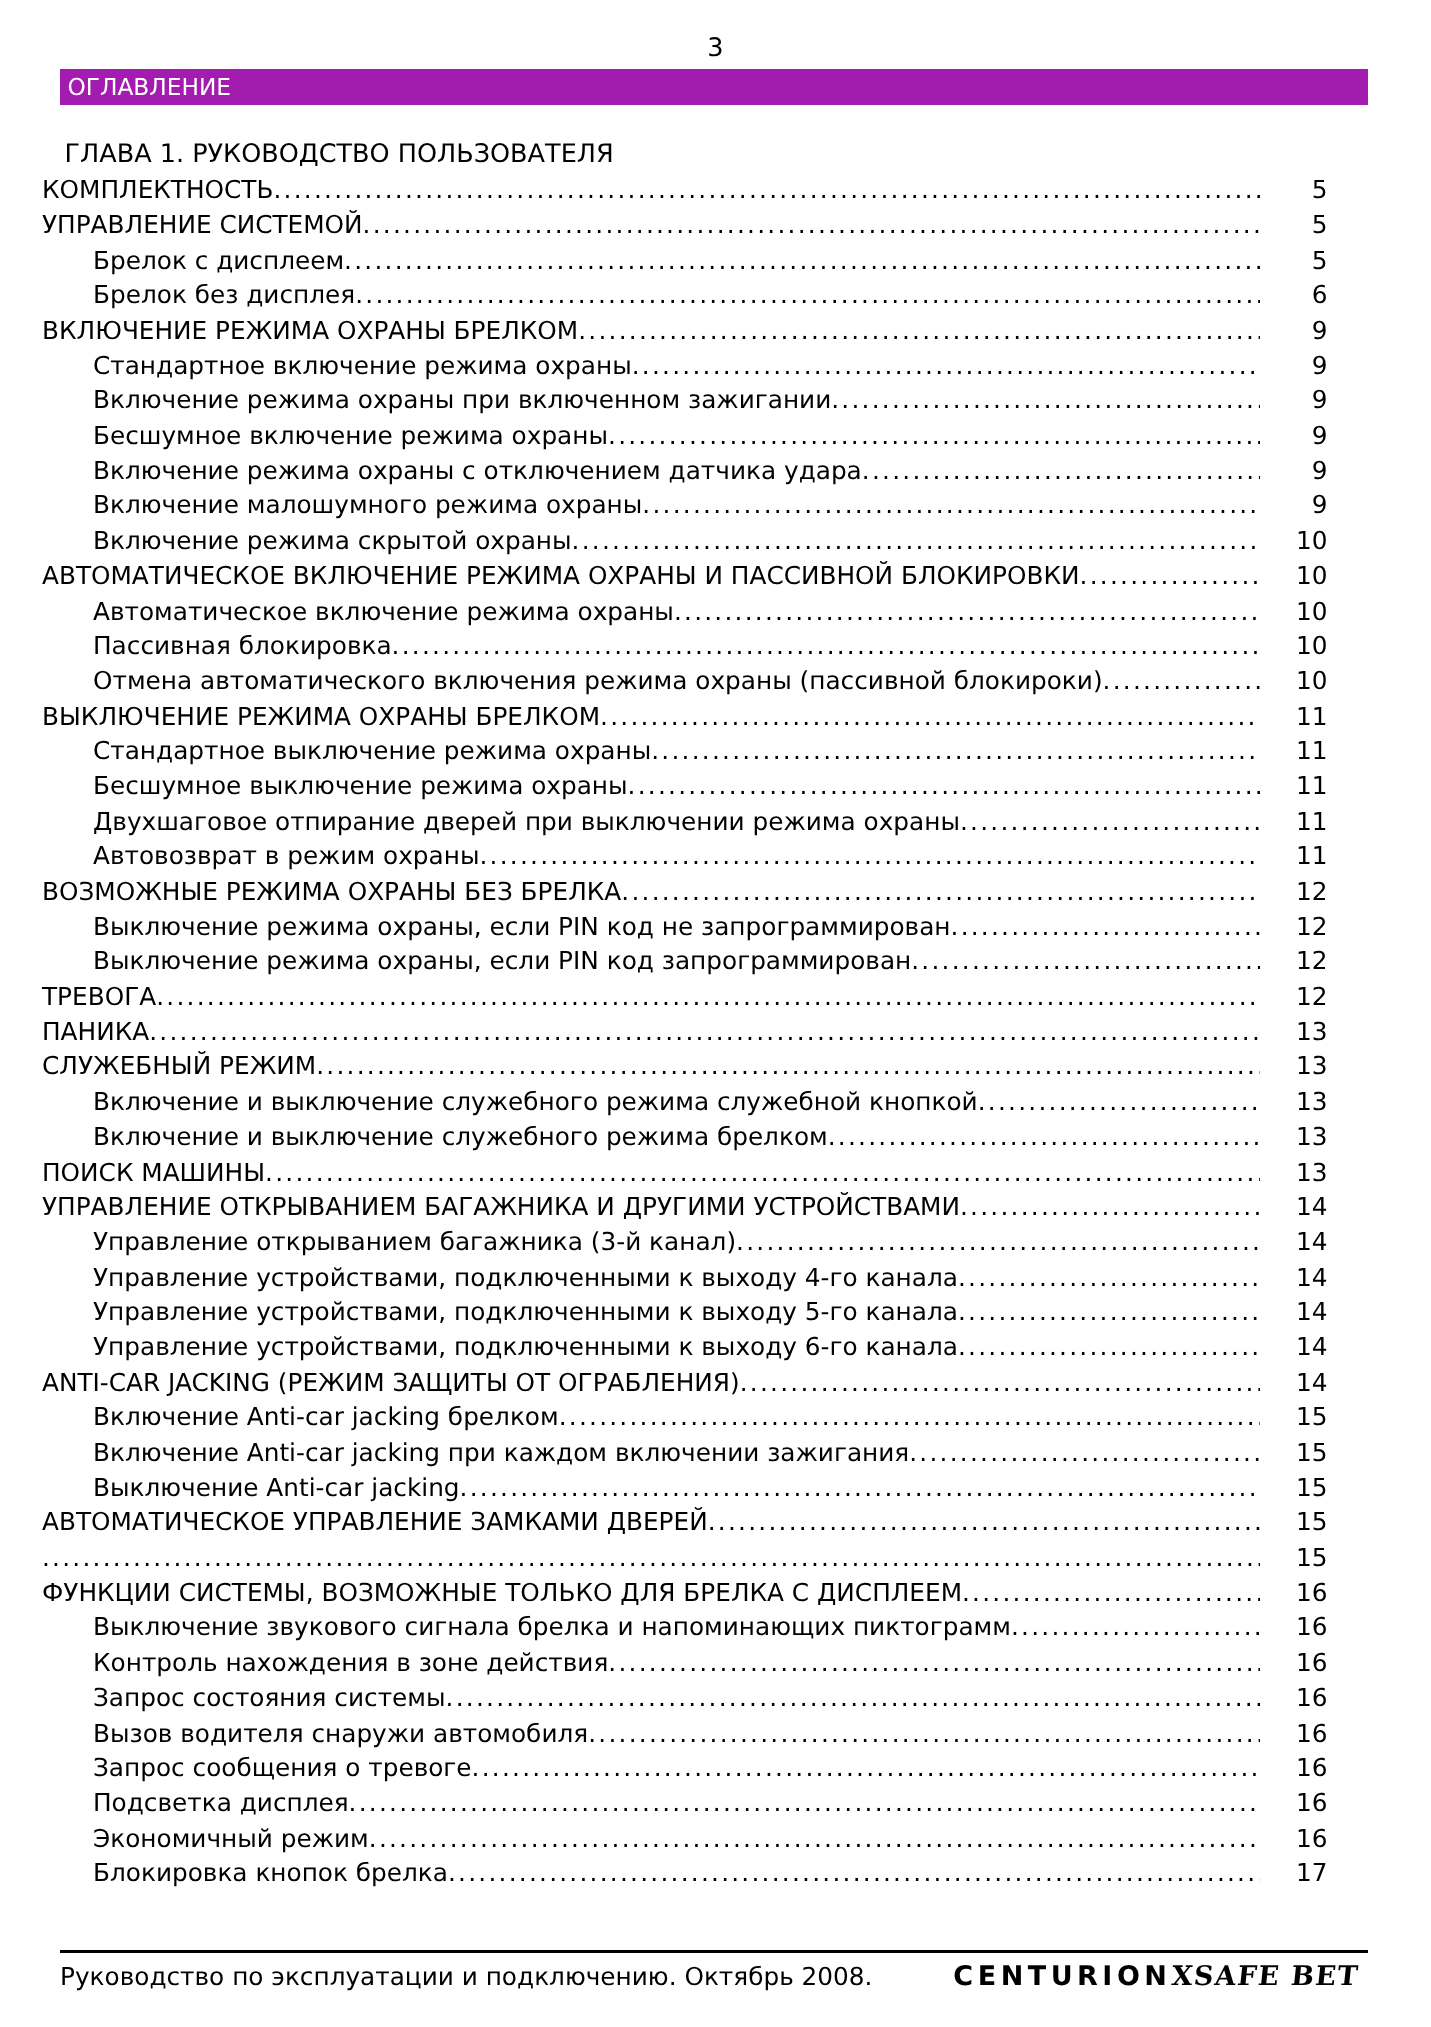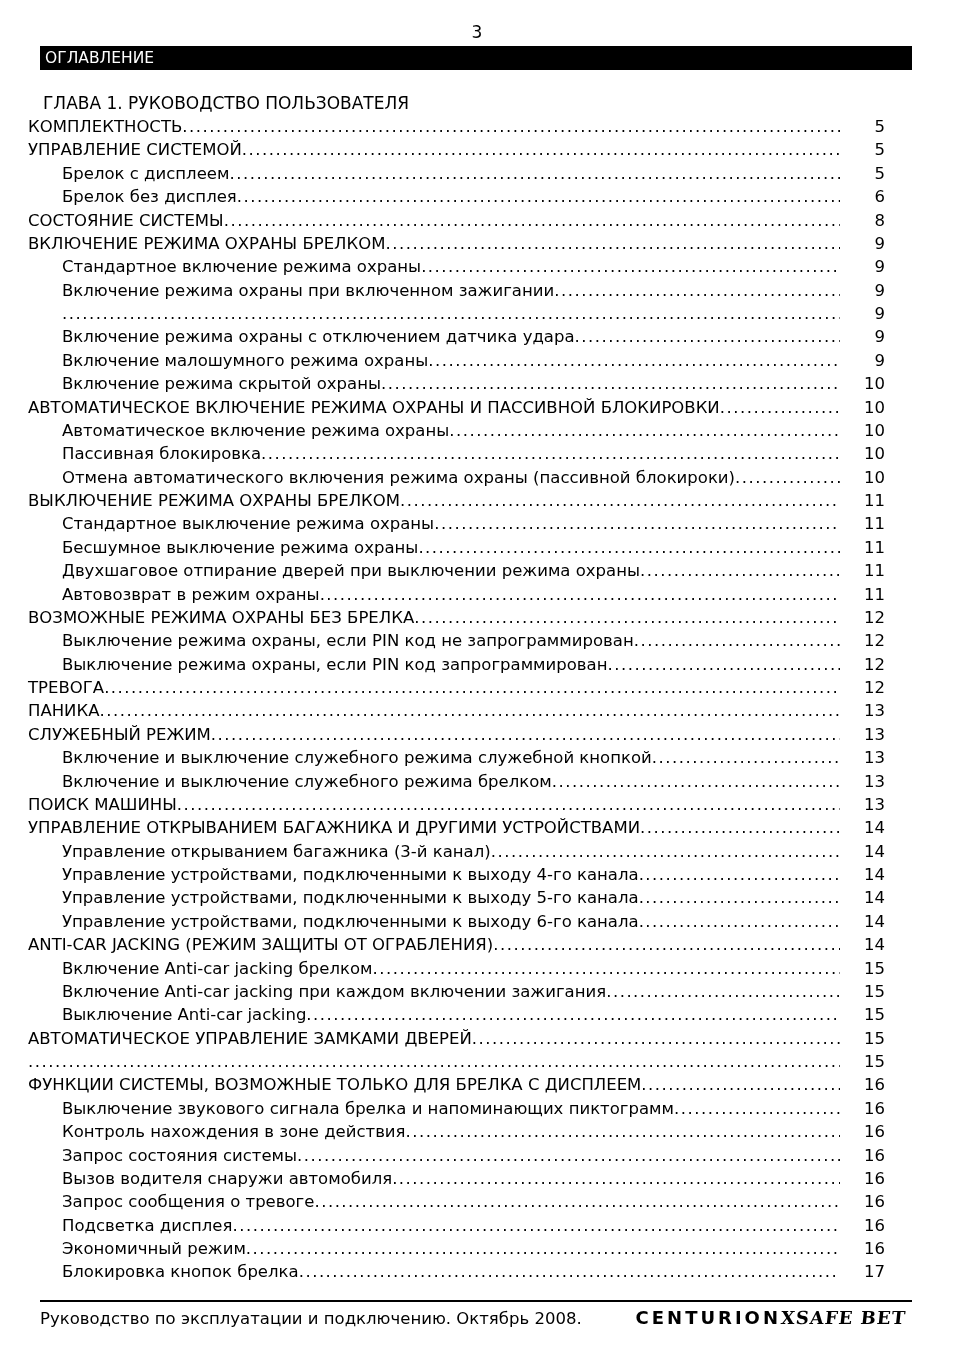--- a/index.html
+++ b/index.html
@@ -10,21 +10,21 @@
     font-family: "DejaVu Sans", "Liberation Sans", sans-serif;
     color: #000000;
     overflow: hidden;
   }
   .pageno {
     position: absolute; top: 21px; left: 0; width: 100%;
     text-align: center; font-size: 17px; line-height: 22px;
   }
   .titlebar {
     position: absolute; top: 46px; left: 40px; width: 872px; height: 24px;
-    background: #000000; color: #ffffff;
+    background: #a21caf; color: #ffffff;
     font-size: 15.5px; line-height: 24px; padding-left: 5px;
   }
   .chapter {
     position: absolute; top: 92px; left: 43px;
     font-size: 17px; font-weight: normal; line-height: 23px;
   }
   .toc {
     position: absolute; top: 117px; left: 28px; width: 857px;
     font-size: 16.5px;
   }
@@ -90,45 +90,41 @@
       <span class="toc-dots"></span>
       <span class="toc-page">5</span>
     </div>
 
     <div class="toc-row indent">
       <span class="toc-label">Брелок без дисплея</span>
       <span class="toc-dots"></span>
       <span class="toc-page">6</span>
     </div>
 
-    <div class="toc-row">
-      <span class="toc-label">СОСТОЯНИЕ СИСТЕМЫ</span>
-      <span class="toc-dots"></span>
-      <span class="toc-page">8</span>
-    </div>
 
     <div class="toc-row">
       <span class="toc-label">ВКЛЮЧЕНИЕ РЕЖИМА ОХРАНЫ БРЕЛКОМ</span>
       <span class="toc-dots"></span>
       <span class="toc-page">9</span>
     </div>
 
     <div class="toc-row indent">
       <span class="toc-label">Стандартное включение режима охраны</span>
       <span class="toc-dots"></span>
       <span class="toc-page">9</span>
     </div>
 
     <div class="toc-row indent">
       <span class="toc-label">Включение режима охраны при включенном зажигании</span>
       <span class="toc-dots"></span>
       <span class="toc-page">9</span>
     </div>
 
     <div class="toc-row indent">
+      <span class="toc-label">Бесшумное включение режима охраны</span>
       <span class="toc-dots"></span>
       <span class="toc-page">9</span>
     </div>
 
     <div class="toc-row indent">
       <span class="toc-label">Включение режима охраны с отключением датчика удара</span>
       <span class="toc-dots"></span>
       <span class="toc-page">9</span>
     </div>
 

